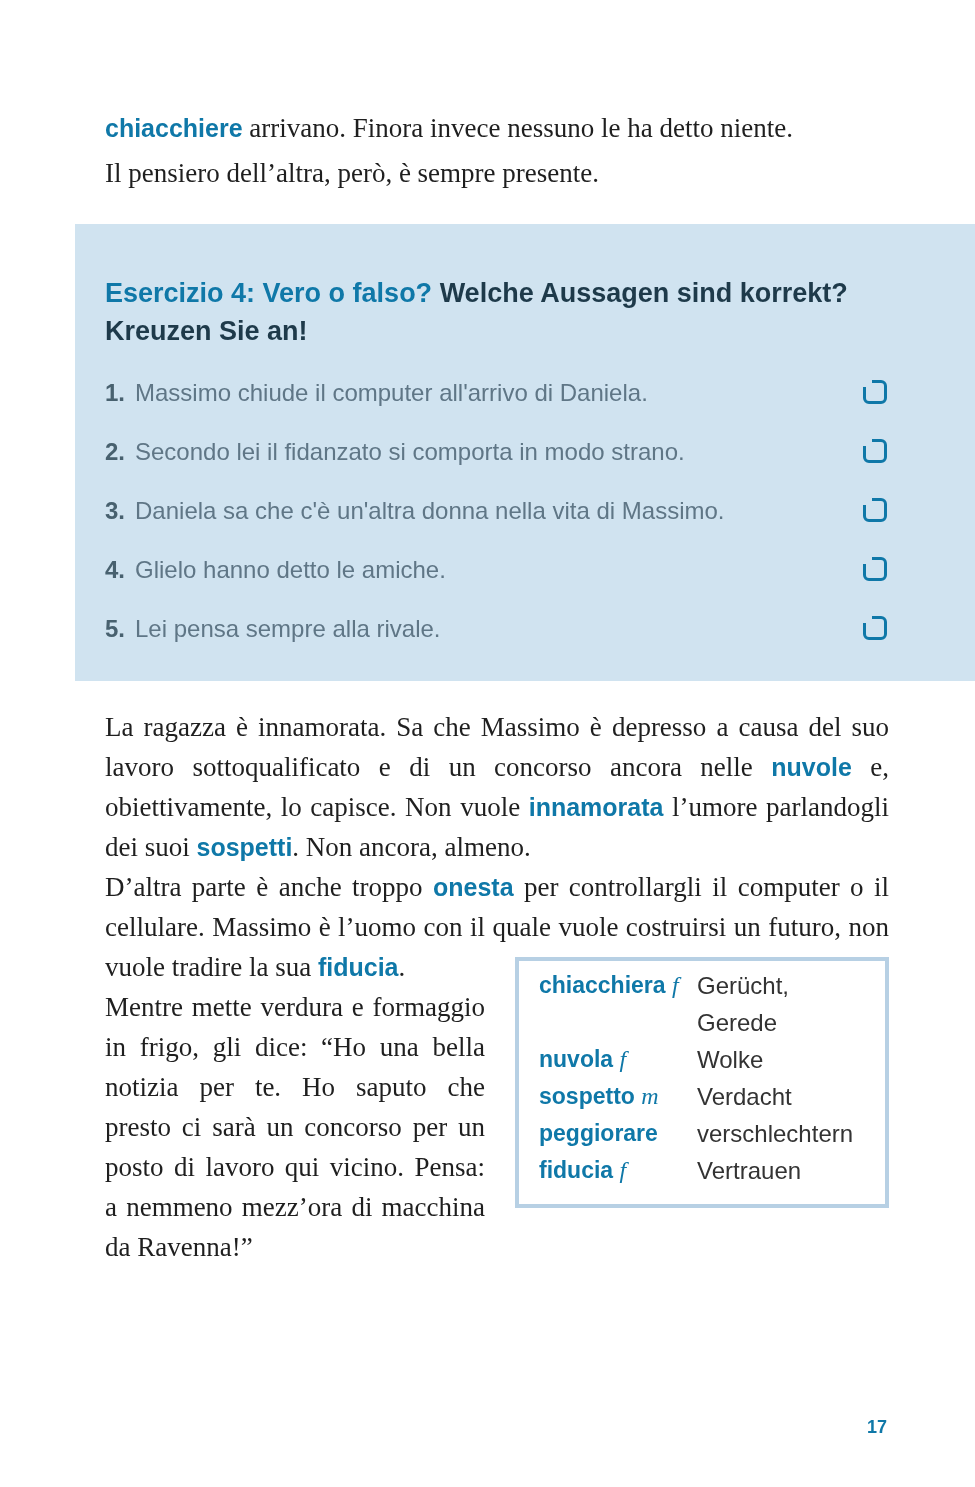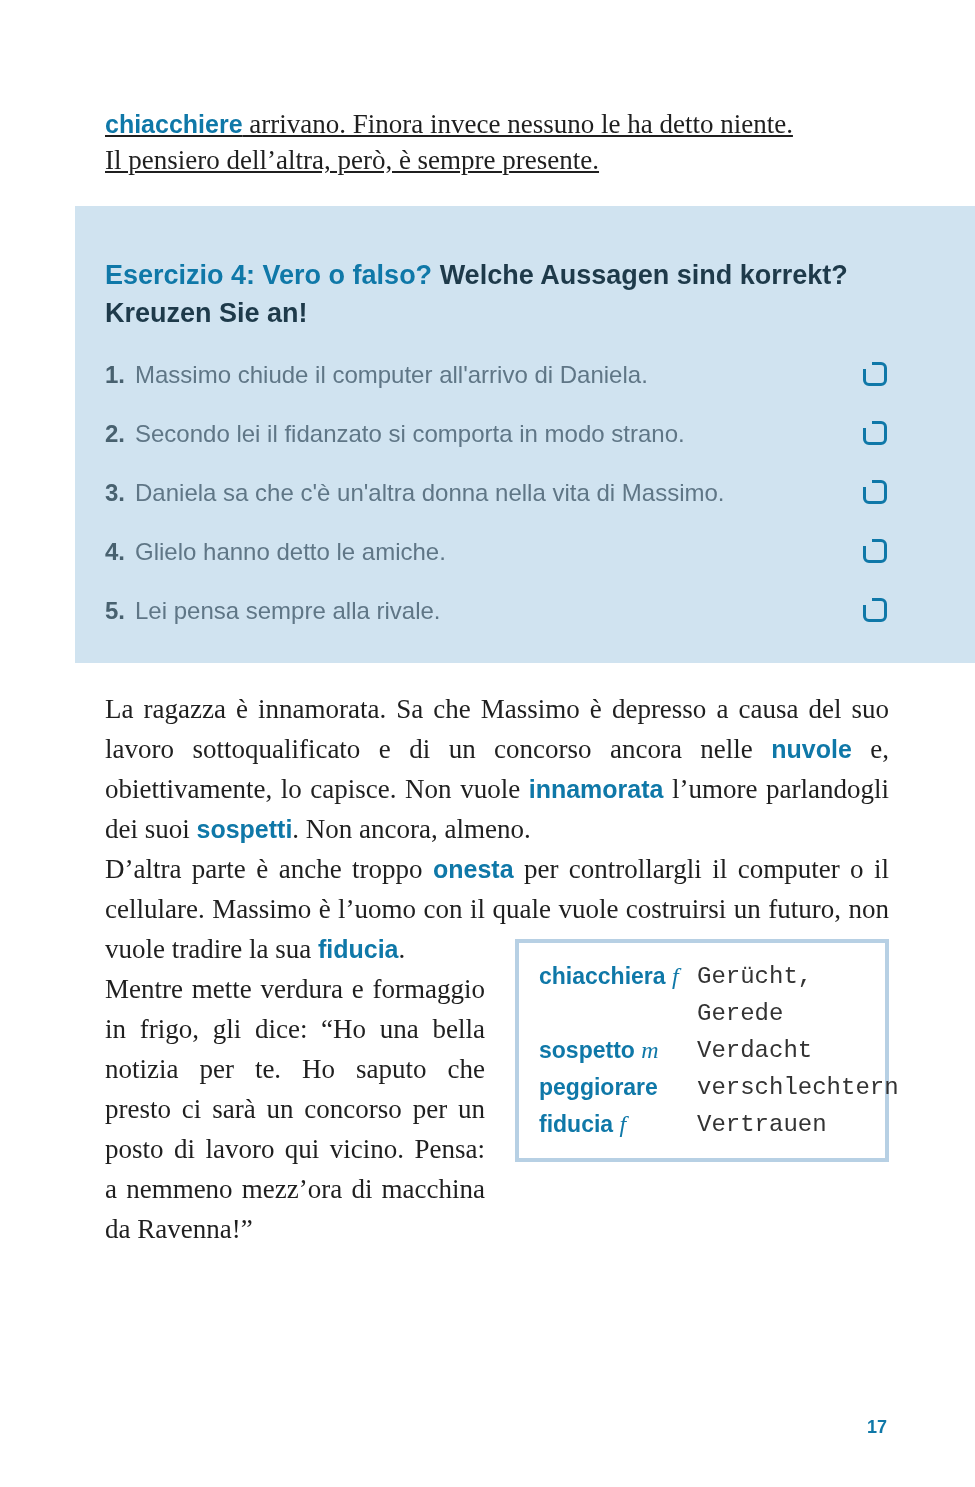--- a/index.html
+++ b/index.html
@@ -8,23 +8,22 @@
 
   .page {
     position:relative; width:975px; height:1487px;
     background:#ffffff; overflow:hidden;
   }
 
   
   .intro {
     margin:106px 86px 0 105px;
     font-family:"Liberation Serif", serif;
-    font-size:27px; line-height:36px; color:#1f1f1f;
+    font-size:27px; line-height:45px; color:#1f1f1f;
     text-align:justify;
-    text-decoration:underline;
   }
   .intro p { margin:0; }
 
   .hl {
     font-family:"Liberation Sans", sans-serif;
     font-weight:bold; color:#0f78a8; font-size:25px;
   }
 
   
   .exercise-box {
@@ -63,34 +62,34 @@
     text-align:justify;
   }
   .body-text p { margin:0; }
 
   
   .vocab-box {
     float:right; display:block;
     width:374px;
     border:4px solid #b7d0e4; background:#ffffff;
     margin:10px 0 14px 30px;
-    padding:15px 16px 15px 20px;
+    padding:6px 16px 15px 20px;
     text-align:left;
   }
   .vocab-row { display:flex; font-size:24px; line-height:37px; }
   .vocab-term {
     flex:none; width:158px;
     font-family:"Liberation Sans", sans-serif;
     font-weight:bold; color:#0f78a8; font-size:23px;
   }
   .vocab-gender {
     font-family:"Liberation Serif", serif;
     font-style:italic; font-weight:normal; color:#0f78a8; font-size:24px;
   }
-  .vocab-trans { flex:1; font-family:Liberation Mono, monospace; color:#333333; }
+  .vocab-trans { flex:1; font-family:Liberation Sans, sans-serif; color:#333333; }
 
   .page-number {
     position:absolute; right:88px; bottom:49px;
     font-family:"Liberation Sans", sans-serif;
     font-weight:bold; font-size:18px; color:#0f78a8;
   }
 </style>
 </head>
 <body>
 
@@ -133,20 +132,24 @@
 
   <section class="body-text">
     <p><span>La ragazza è innamorata. Sa che Massimo è depresso a causa del suo lavoro sottoqualificato e di un concorso ancora nelle </span><span class="hl">nuvole</span><span> e, obiettivamente, lo capisce. Non vuole </span><span class="hl">innamorata</span><span> l’umore parlandogli dei suoi </span><span class="hl">sospetti</span><span>. Non ancora, almeno.</span></p>
 
     <p><span>D’altra parte è anche troppo </span><span class="hl">onesta</span><span> per controllargli il computer o il cellulare. Massimo è l’uomo con il quale vuole </span><span class="vocab-box">
           <span class="vocab-row">
             <span class="vocab-term"><span>chiacchiera</span> <span class="vocab-gender">f</span></span>
             <span class="vocab-trans">Gerücht, Gerede</span>
           </span>
           <span class="vocab-row">
+            <span class="vocab-term"><span>nuvola</span> <span class="vocab-gender">f</span></span>
+            <span class="vocab-trans">Wolke</span>
+          </span>
+          <span class="vocab-row">
             <span class="vocab-term"><span>sospetto</span> <span class="vocab-gender">m</span></span>
             <span class="vocab-trans">Verdacht</span>
           </span>
           <span class="vocab-row">
             <span class="vocab-term"><span>peggiorare</span> <span class="vocab-gender"></span></span>
             <span class="vocab-trans">verschlechtern</span>
           </span>
           <span class="vocab-row">
             <span class="vocab-term"><span>fiducia</span> <span class="vocab-gender">f</span></span>
             <span class="vocab-trans">Vertrauen</span>

